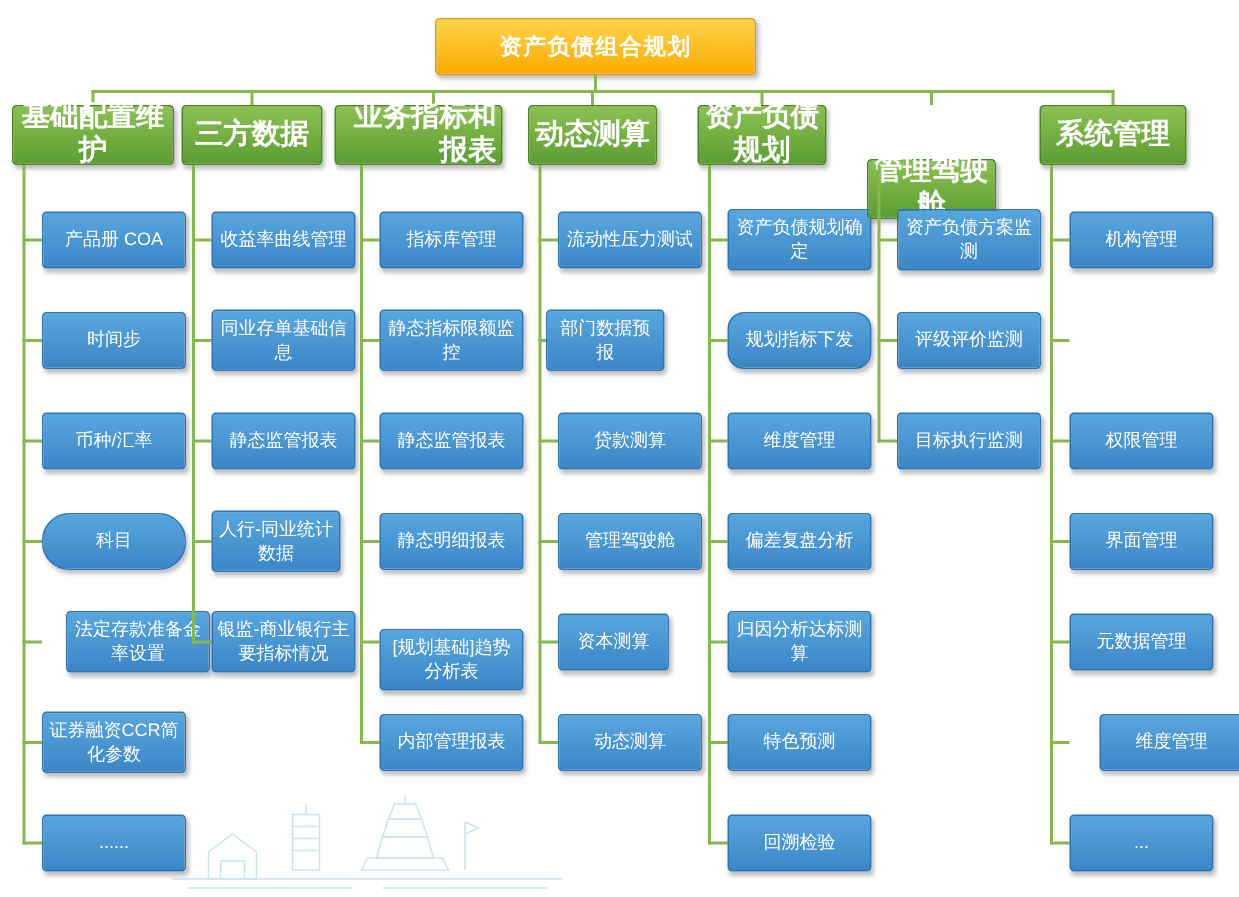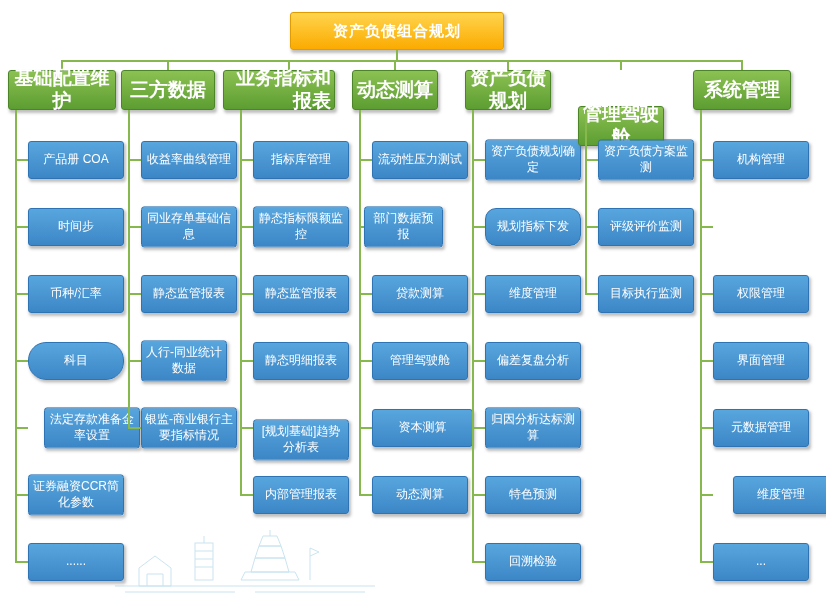--- a/index.html
+++ b/index.html
@@ -119,21 +119,21 @@
     <div class="line" style="left: 359px; top: 110px; width: 2px; height: 386px;"></div>
     <div class="line" style="left: 359px; top: 159px; width: 13px; height: 2px;"></div>
     <div class="node item" style="left: 372px; top: 160px; width: 96px;">流动性压力测试</div>
     <div class="line" style="left: 359px; top: 226px; width: 13px; height: 2px;"></div>
     <div class="node item" style="left: 364px; top: 227px; width: 79px;">部门数据预报</div>
     <div class="line" style="left: 359px; top: 293px; width: 13px; height: 2px;"></div>
     <div class="node item" style="left: 372px; top: 294px; width: 96px;">贷款测算</div>
     <div class="line" style="left: 359px; top: 360px; width: 13px; height: 2px;"></div>
     <div class="node item" style="left: 372px; top: 361px; width: 96px;">管理驾驶舱</div>
     <div class="line" style="left: 359px; top: 427px; width: 13px; height: 2px;"></div>
-    <div class="node item" style="left: 372px; top: 428px; width: 101px;">资本测算</div>
+    <div class="node item" style="left: 372px; top: 428px; width: 74px;">资本测算</div>
     <div class="line" style="left: 359px; top: 494px; width: 13px; height: 2px;"></div>
     <div class="node item" style="left: 372px; top: 495px; width: 96px;">动态测算</div>
     <div class="node header" style="left: 465px; width: 86px;">资产负债规划</div>
     <div class="line" style="left: 472px; top: 110px; width: 2px; height: 453px;"></div>
     <div class="line" style="left: 472px; top: 159px; width: 13px; height: 2px;"></div>
     <div class="node item" style="left: 485px; top: 160px; width: 96px;">资产负债规划确定</div>
     <div class="line" style="left: 472px; top: 226px; width: 13px; height: 2px;"></div>
     <div class="node item" style="left: 485px; top: 227px; width: 96px; border-radius: 11px;">规划指标下发</div>
     <div class="line" style="left: 472px; top: 293px; width: 13px; height: 2px;"></div>
     <div class="node item" style="left: 485px; top: 294px; width: 96px;">维度管理</div>

